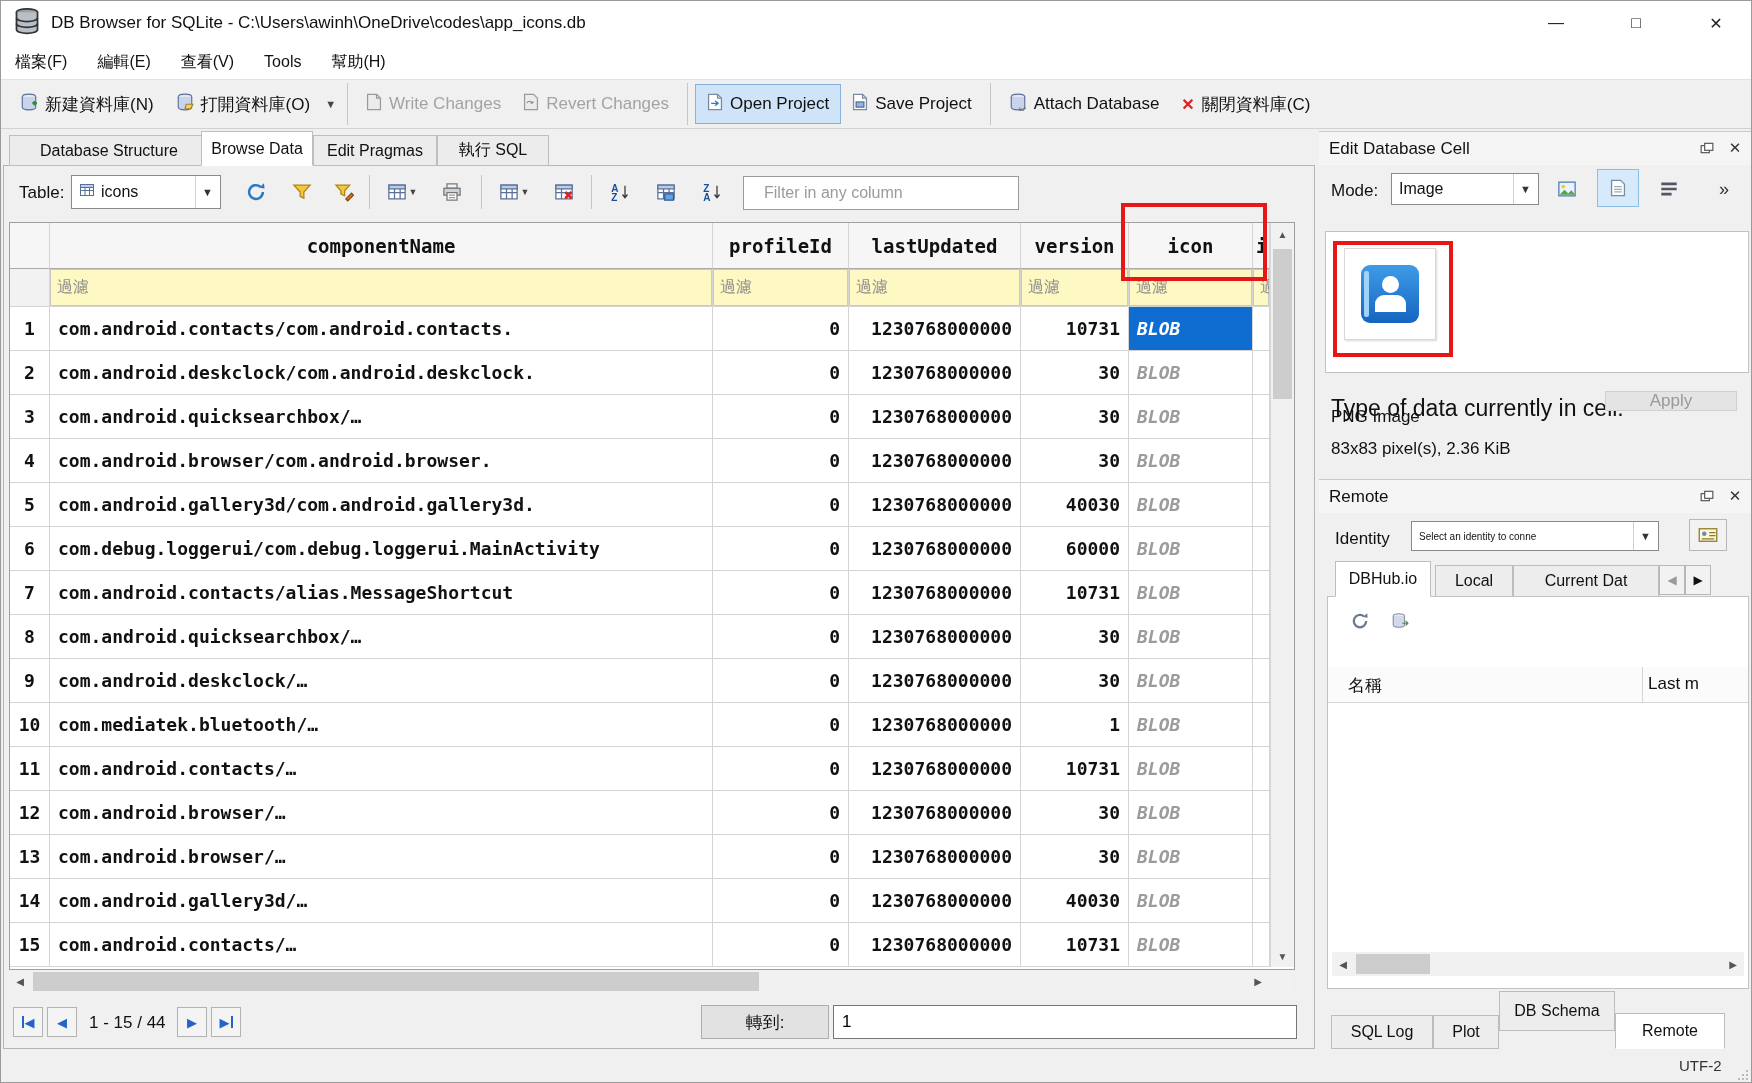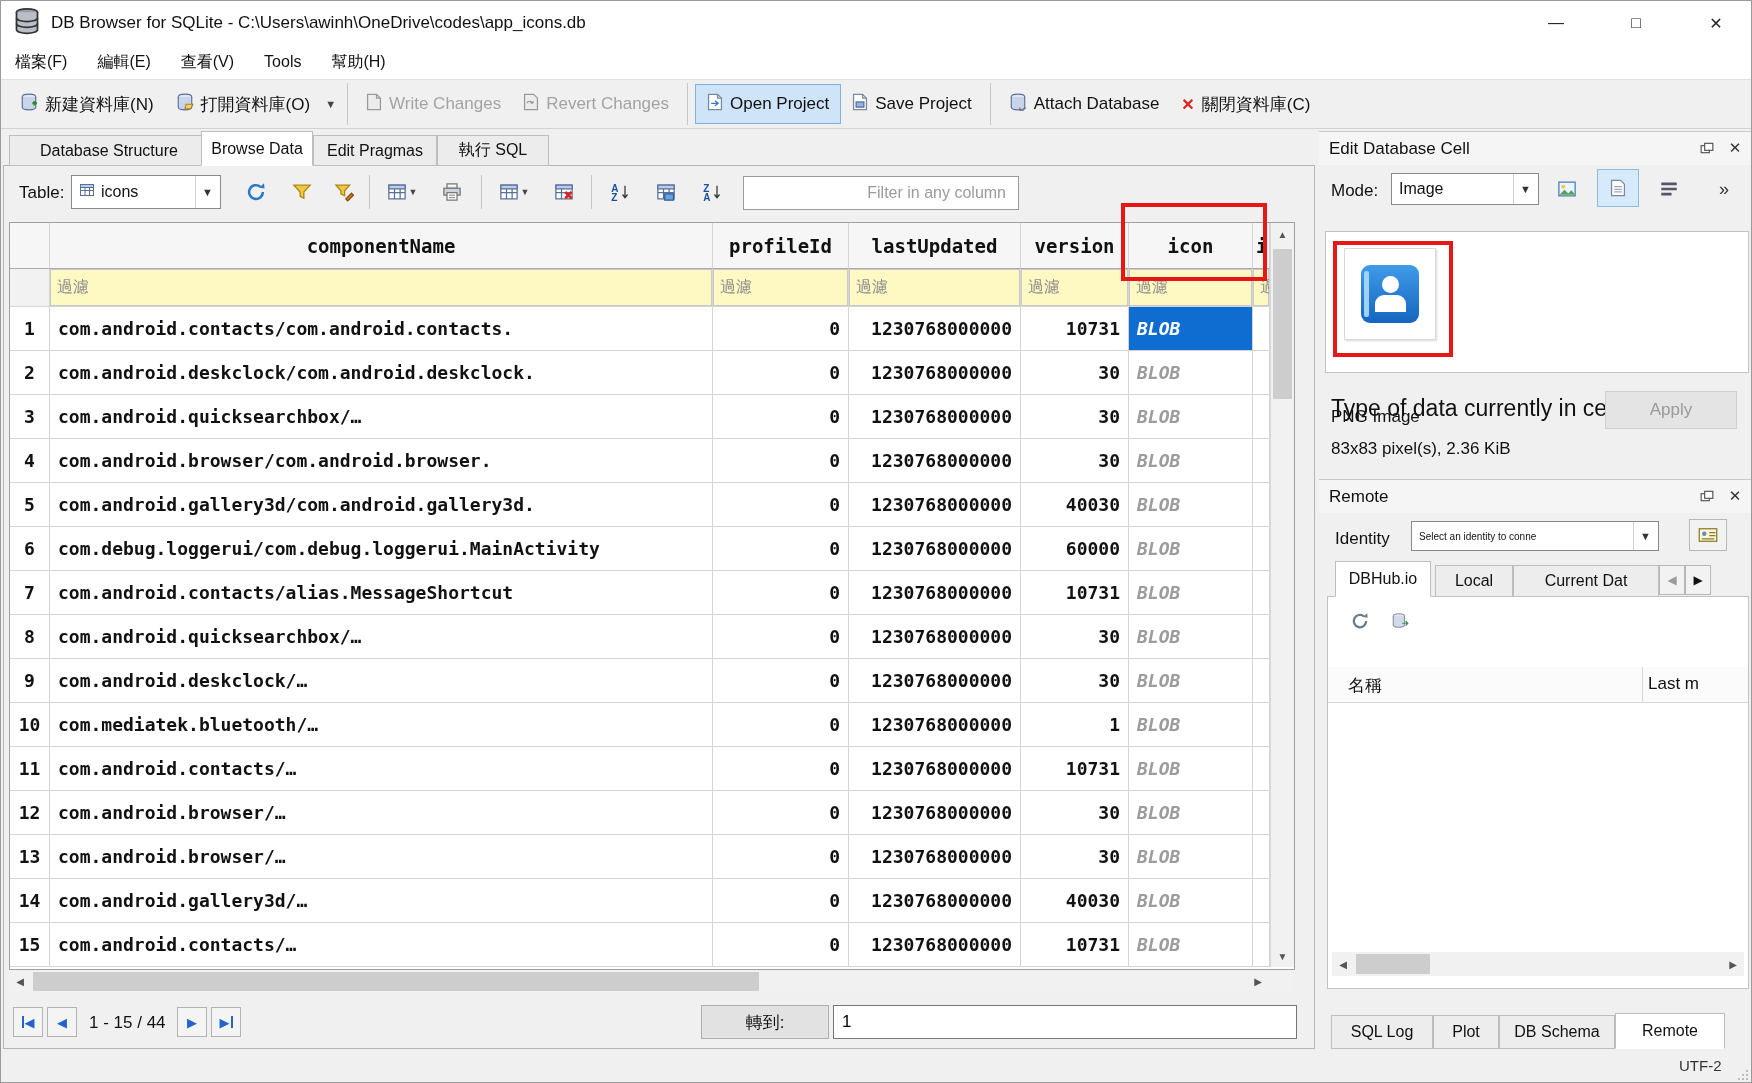--- a/index.html
+++ b/index.html
@@ -25,21 +25,21 @@
   .tab{position:absolute;box-sizing:border-box;display:flex;align-items:center;justify-content:center;font-size:16px;background:#ececec;border:1px solid #bdbdbd;}
   .tab.active{background:#fff;border-bottom:1px solid #fff;z-index:3;}
   .tab-frame{left:2px;top:164px;width:1312px;height:884px;border:1px solid #b5b5b5;background:#f0f0f0;box-sizing:border-box;}
 
   
   .label16{font-size:17px;}
   .combo{background:#fff;border:1px solid #8a8a8a;display:flex;align-items:center;padding:0 7px;font-size:16px;box-sizing:border-box;gap:6px;}
   .combo .arrow{margin-left:auto;font-size:11px;color:#333;border-left:1px solid #d0d0d0;padding-left:6px;height:100%;display:flex;align-items:center;}
   .tool-btn{position:absolute;width:38px;height:36px;display:flex;align-items:center;justify-content:center;gap:2px;}
   .v-sep{position:absolute;width:1px;height:34px;background:#c6c6c6;}
-  .filter-input{position:absolute;box-sizing:border-box;border:1px solid #9a9a9a;font-size:16px;padding:0 12px;font-family:"Liberation Sans",sans-serif;color:#333;text-align:right;}
+  .filter-input{position:absolute;box-sizing:border-box;border:1px solid #9a9a9a;font-size:16px;padding:0 20px;font-family:"Liberation Sans",sans-serif;color:#333;}
   .filter-input::placeholder{color:#9a9a9a;}
 
   
   .grid-frame{left:8px;top:221px;width:1284px;height:746px;border:1px solid #9f9f9f;background:#fff;box-sizing:content-box;}
   .g-row{display:grid;grid-template-columns:40px 663px 136px 172px 108px 124px 17px;}
   .th,.fc,.td{box-sizing:border-box;border-right:1px solid #d4d4d4;border-bottom:1px solid #d4d4d4;display:flex;align-items:center;overflow:hidden;white-space:nowrap;}
   .th{height:46px;justify-content:center;font-family:"DejaVu Sans Mono",monospace;font-weight:bold;font-size:19px;background:#f6f6f6;border-bottom:1px solid #ababab;}
   .fc{height:38px;background:#fef9c3;color:#8c8c8c;font-size:16px;padding-left:7px;box-shadow:inset 0 0 0 1px #c9c9c9;}
   .fc.blank{background:#f2f2f2;box-shadow:none;}
   .td{height:44px;font-family:"DejaVu Sans Mono",monospace;font-weight:bold;font-size:18px;padding:0 8px;background:#fff;}
@@ -498,21 +498,21 @@
       <div class="contact-icon" style="left:16px;top:16px">
         <div class="contact-strip"></div>
         <div class="p-head"></div>
         <div class="p-body"></div>
       </div>
     </div>
   </div>
 
   <span class="abs" style="left:1330px;top:394px;font-size:23px">Type of data currently in cell:</span>
   <span class="abs" style="left:1330px;top:406px;font-size:17px">PNG Image</span>
-  <div class="apply-btn" style="left:1604px;top:390px;width:132px;height:38px">Apply</div>
+  <div class="apply-btn" style="left:1604px;top:390px;width:132px;height:20px">Apply</div>
   <span class="abs" style="left:1330px;top:438px;font-size:17px">83x83 pixel(s), 2.36 KiB</span>
 
   <div class="dock-header" style="left:1318px;top:478px;width:434px">
     <span>Remote</span>
   </div>
   <div class="dock-ico" style="left:1694px;top:484px">
       <svg width="14" height="12" viewBox="0 0 12 10">
         <rect x="1" y="3" width="7" height="6" fill="#fff" stroke="#555"></rect>
         <rect x="4" y="1" width="7" height="6" fill="#fff" stroke="#555"></rect>
       </svg>
@@ -559,21 +559,21 @@
     </div>
     <div class="sb" style="left:4px;top:355px;width:412px;height:24px">
       <div class="ar" style="left:0;top:0;width:22px;height:24px">◀</div>
       <div class="thumb" style="left:24px;top:2px;width:74px;height:20px"></div>
       <div class="ar" style="left:390px;top:0;width:22px;height:24px">▶</div>
     </div>
   </div>
 
   <div class="rtab" style="left:1330px;top:1014px;width:102px;height:34px">SQL Log</div>
   <div class="rtab" style="left:1432px;top:1014px;width:66px;height:34px">Plot</div>
-  <div class="rtab" style="left:1498px;top:1014px;width:116px;height:34px">DB Schema</div>
+  <div class="rtab" style="left:1498px;top:990px;width:116px;height:40px">DB Schema</div>
   <div class="rtab active" style="left:1614px;top:1012px;width:110px;height:36px">Remote</div>
 
   <span class="abs" style="left:1678px;top:1056px;font-size:15px;color:#333">UTF-2</span>
   <span class="ic abs" style="left:1736px;top:1066px"><svg width="12" height="12" viewBox="0 0 12 12">
         <circle cx="10" cy="2" r="1" fill="#aaa"></circle>
         <circle cx="10" cy="6" r="1" fill="#aaa"></circle>
         <circle cx="6" cy="6" r="1" fill="#aaa"></circle>
         <circle cx="10" cy="10" r="1" fill="#aaa"></circle>
         <circle cx="6" cy="10" r="1" fill="#aaa"></circle>
         <circle cx="2" cy="10" r="1" fill="#aaa"></circle>

